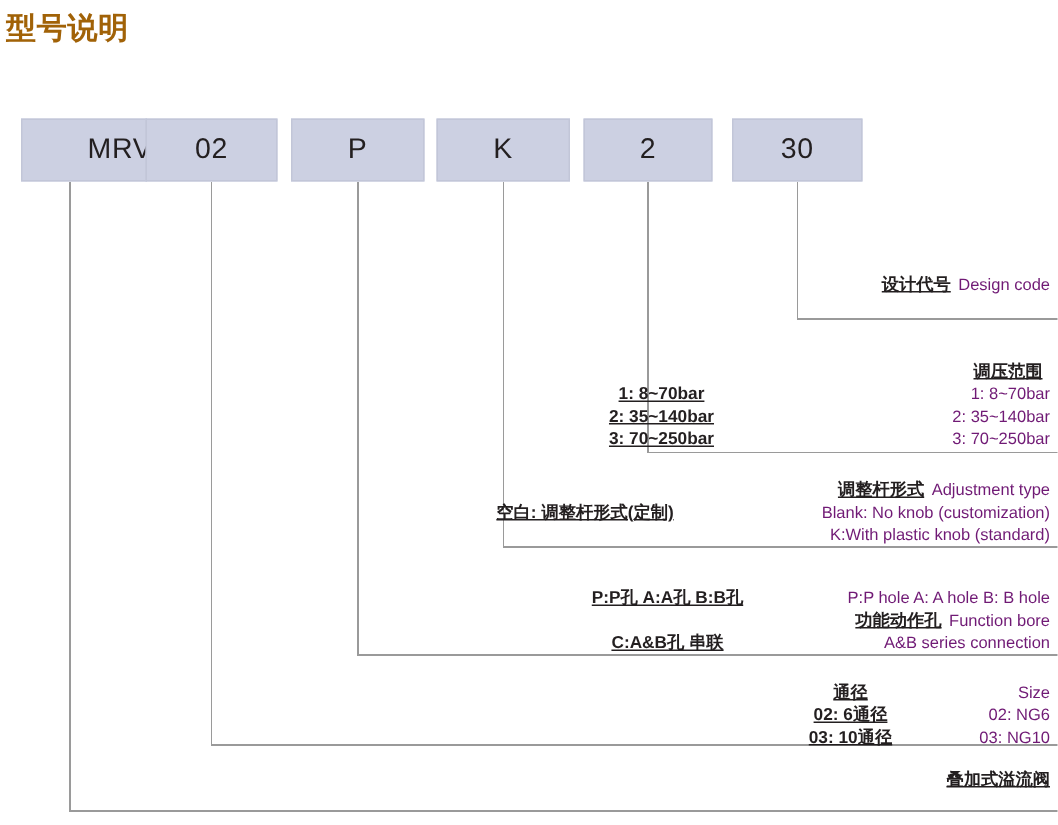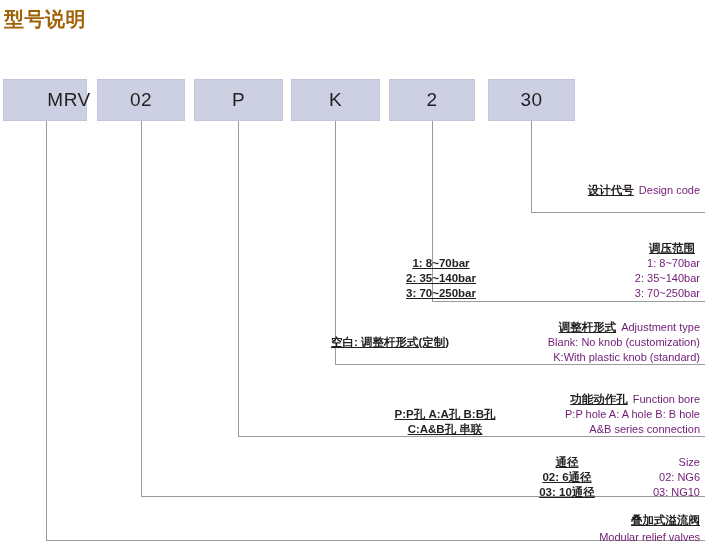--- a/index.html
+++ b/index.html
@@ -92,21 +92,21 @@
   }
   .callout-row.head .cn { font-weight: bold; }
   .callout-row.head .en { font-weight: normal; }
 </style>
 </head>
 <body>
 
 <div id="page-title">型号说明</div>
 
 <div id="code-boxes">
-  <div class="code-box" style="left:3px;width:84px;padding-left:48px;">
+  <div class="code-box" style="left:14px;width:84px;padding-left:48px;">
     <span>MRV</span>
   </div>
   <div class="code-box" style="left:97px;width:88px;">
     <span>02</span>
   </div>
   <div class="code-box" style="left:194px;width:89px;">
     <span>P</span>
   </div>
   <div class="code-box" style="left:291px;width:89px;">
     <span>K</span>
@@ -169,27 +169,27 @@
   <div class="callout-row">
     <span class="cn" style="width:180px;">空白: 调整杆形式(定制)</span>
     <span class="en" style="width:215px;">Blank: No knob (customization)</span>
   </div>
   <div class="callout-row">
     <span class="en" style="width:215px;">K:With plastic knob (standard)</span>
   </div>
 </div>
 
 <div class="callout" style="right:5px; top:392px; width:530px;">
+  <div class="callout-row">
+    <span class="cn" style="width:150px;">P:P孔  A:A孔  B:B孔</span>
+    <span class="en" style="width:175px;">P:P hole   A: A hole   B: B hole</span>
+  </div>
   <div class="callout-row head">
     <span class="cn">功能动作孔</span>
     <span class="en">Function bore</span>
-  </div>
-  <div class="callout-row">
-    <span class="cn" style="width:150px;">P:P孔  A:A孔  B:B孔</span>
-    <span class="en" style="width:175px;">P:P hole   A: A hole   B: B hole</span>
   </div>
   <div class="callout-row">
     <span class="cn" style="width:150px;">C:A&amp;B孔 串联</span>
     <span class="en" style="width:175px;">A&amp;B series connection</span>
   </div>
 </div>
 
 <div class="callout" style="right:5px; top:455px; width:360px;">
   <div class="callout-row head">
     <span class="cn" style="width:120px;">通径</span>
@@ -202,16 +202,13 @@
   <div class="callout-row">
     <span class="cn" style="width:120px;">03: 10通径</span>
     <span class="en" style="width:68px;">03: NG10</span>
   </div>
 </div>
 
 <div class="callout" style="right:5px; top:511px; width:420px;">
   <div class="callout-row head" style="display:block; text-align:right;">
     <span class="cn" style="padding-right:0;">叠加式溢流阀</span>
   </div>
-  <div class="callout-row" style="display:block; text-align:right;">
-    <span class="en">Modular relief valves</span>
-  </div>
 </div>
 
 </body></html>

